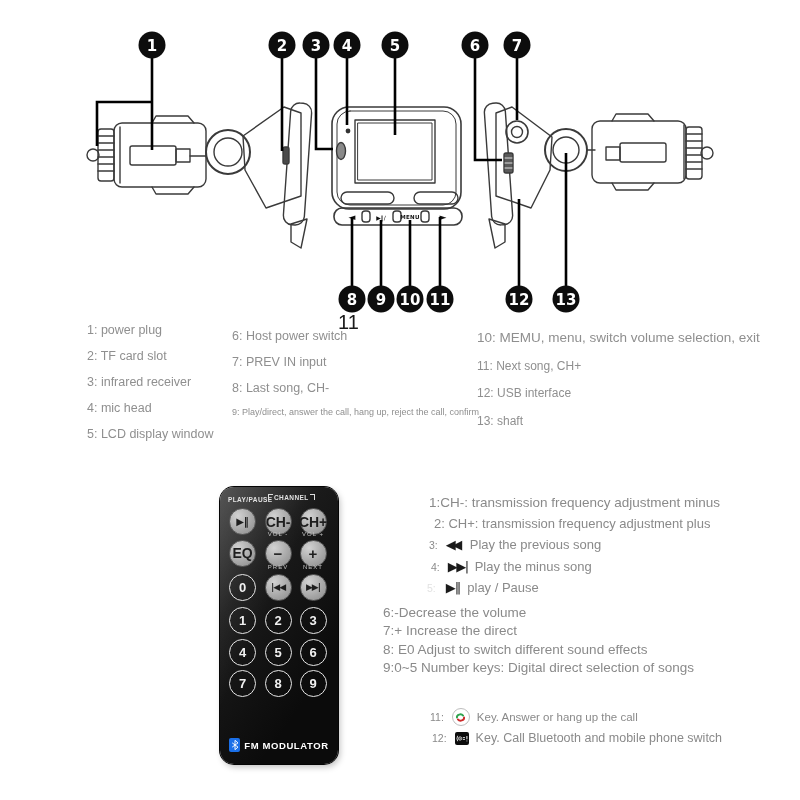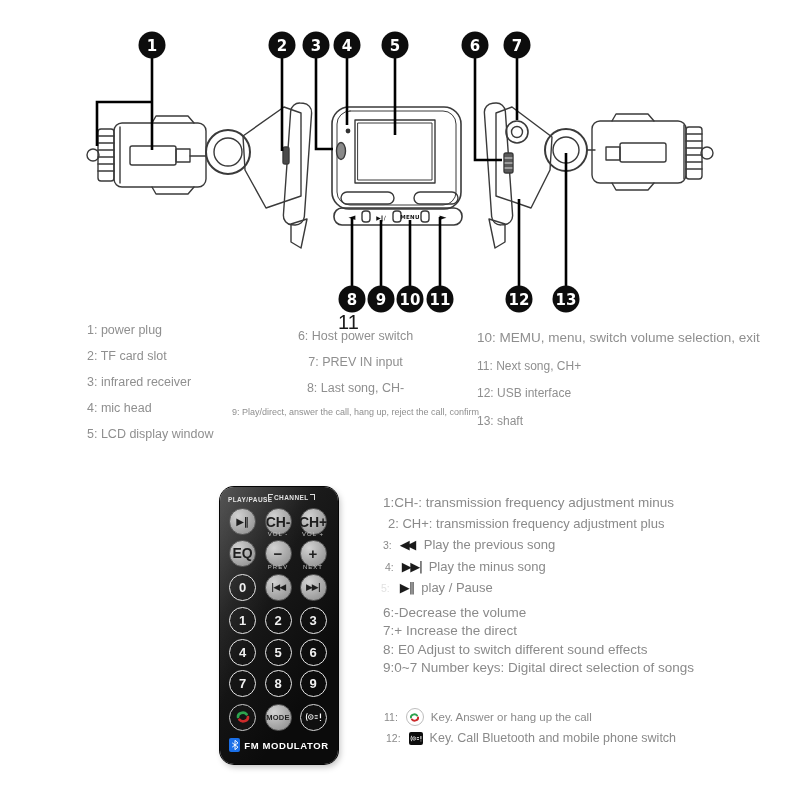--- a/index.html
+++ b/index.html
@@ -16,21 +16,21 @@
 
   
   .stray11{position:absolute;left:338px;top:311px;font-size:20px;color:#1a1a1a;}
 
   
   .plist{position:absolute;color:#8f8f8f;}
   .plist div{white-space:nowrap;}
   .col1{left:87px;top:323px;font-size:12.5px;}
   .col1 div{margin-bottom:12px;}
   .col2{left:232px;top:329px;font-size:12.5px;}
-  .col2 div{margin-bottom:12px;text-align:center;}
+  .col2 div{margin-bottom:12px;}
   .col2 .small{font-size:9px;margin-top:2px;}
   .col3{left:477px;top:330px;font-size:12px;}
   .col3 div{margin-bottom:13.5px;}
   .col3 .first{font-size:13.5px;}
 
   
   .remote{position:absolute;left:220px;top:487px;width:118px;height:277px;border-radius:14px;
           background:linear-gradient(125deg,#3a3a3a 0%,#1b1b1b 30%,#0b0b0b 75%);
           box-shadow:0 0 0 1px #050505, 2px 3px 6px rgba(0,0,0,.25);}
   .remote::before{content:"";position:absolute;inset:0;border-radius:14px;
@@ -58,21 +58,21 @@
   .btn-mode{font-size:7.5px;font-weight:bold;letter-spacing:.2px;}
   .btn-bt{background:#101010;border:1.6px solid #d6d6d6;}
   .r-footer{position:absolute;left:0;top:251px;width:100%;display:flex;align-items:center;
             justify-content:center;gap:4px;}
   .bt-chip{width:11px;height:14px;border-radius:2px;background:#1a6fe8;display:flex;
            align-items:center;justify-content:center;}
   .fm-text{color:#fff;font-weight:bold;font-size:9.5px;letter-spacing:.6px;}
 
   
   .desc{position:absolute;color:#8a8a8a;}
-  .d-line{position:absolute;white-space:nowrap;display:flex;align-items:center;}
+  .d-line{position:absolute;white-space:nowrap;display:flex;align-items:center;margin-left:46px;}
   .d1{left:383px;top:495px;font-size:13.5px;}
   .d2{left:388px;top:516px;font-size:13px;}
   .d3{left:383px;top:537px;font-size:13px;}
   .d4{left:385px;top:559px;font-size:13px;}
   .d5{left:381px;top:580px;font-size:13px;}
   .dnum{font-size:10.5px;color:#8a8a8a;margin-right:8px;}
   .dnum.faint{color:#e2e2e2;margin-right:10px;}
   .dicon{color:#1b1b1b;font-family:"DejaVu Sans",sans-serif;margin-right:7px;}
   .ic-prev{font-size:13px;letter-spacing:-3.5px;padding-right:4px;}
   .ic-next{font-size:13px;letter-spacing:-1.5px;}
@@ -279,38 +279,20 @@
       <div class="rbtn c1 btn-ring">4</div>
       <div class="rbtn c2 btn-ring">5</div>
       <div class="rbtn c3 btn-ring">6</div>
     </div>
     <div class="rrow" style="top:182.5px">
       <div class="rbtn c1 btn-ring">7</div>
       <div class="rbtn c2 btn-ring">8</div>
       <div class="rbtn c3 btn-ring">9</div>
     </div>
 
-    <div class="rrow" style="top:216.5px">
-      <div class="rbtn c1 btn-call">
-        <svg width="18" height="18" viewBox="0 0 20 20">
-          <path d="M4.5 10 C4 5.5 11 3.5 14 7" fill="none" stroke="#2ea44f" stroke-width="3" stroke-linecap="round"></path>
-          <path d="M15.5 10 C16 14.5 9 16.5 6 13" fill="none" stroke="#cc2a2a" stroke-width="3" stroke-linecap="round"></path>
-        </svg>
-      </div>
-      <div class="rbtn c2 btn-gray btn-mode">MODE</div>
-      <div class="rbtn c3 btn-bt">
-        <svg width="17" height="10" viewBox="0 0 22 12">
-          <path d="M3 1 Q0.5 6 3 11" fill="none" stroke="#fff" stroke-width="1.3"></path>
-          <circle cx="7.5" cy="6" r="3" fill="none" stroke="#fff" stroke-width="1.2"></circle>
-          <circle cx="7.5" cy="6" r="0.9" fill="#fff"></circle>
-          <path d="M12.5 4.3h4 M12.5 7.7h4" stroke="#fff" stroke-width="1.3"></path>
-          <path d="M20 1.5v6 M20 9.8v1.4" stroke="#fff" stroke-width="1.6"></path>
-        </svg>
-      </div>
-    </div>
 
     <div class="r-footer">
       <span class="bt-chip">
         <svg width="8" height="12" viewBox="0 0 12 16">
             <path d="M6 1 V15 L10.5 11.2 L1.8 4.8 M1.8 11.2 L10.5 4.8 L6 1" fill="none" stroke="#fff" stroke-width="1.4" stroke-linejoin="round"></path>
           </svg>
       </span>
       <span class="fm-text">FM MODULATOR</span>
     </div>
   </div>
@@ -332,21 +314,21 @@
     <div class="d-line d5">
       <span class="dnum faint">5:</span>
       <span class="dicon ic-play">▶‖</span>
       <span>play / Pause</span>
     </div>
 
     <div class="d-block">
       <div>6:-Decrease the volume</div>
       <div>7:+ Increase the direct</div>
       <div>8: E0 Adjust to switch different sound effects</div>
-      <div>9:0~7 Number keys: Digital direct selection of songs</div>
+      <div>9:0~5 Number keys: Digital direct selection of songs</div>
     </div>
 
     <div class="d-line d11">
       <span class="dnum">11:</span>
       <span class="swirl">
         <svg width="13" height="13" viewBox="0 0 20 20">
           <path d="M4.5 10 C4 5.5 11 3.5 14 7" fill="none" stroke="#2ea44f" stroke-width="3" stroke-linecap="round"></path>
           <path d="M15.5 10 C16 14.5 9 16.5 6 13" fill="none" stroke="#cc2a2a" stroke-width="3" stroke-linecap="round"></path>
         </svg>
       </span>

